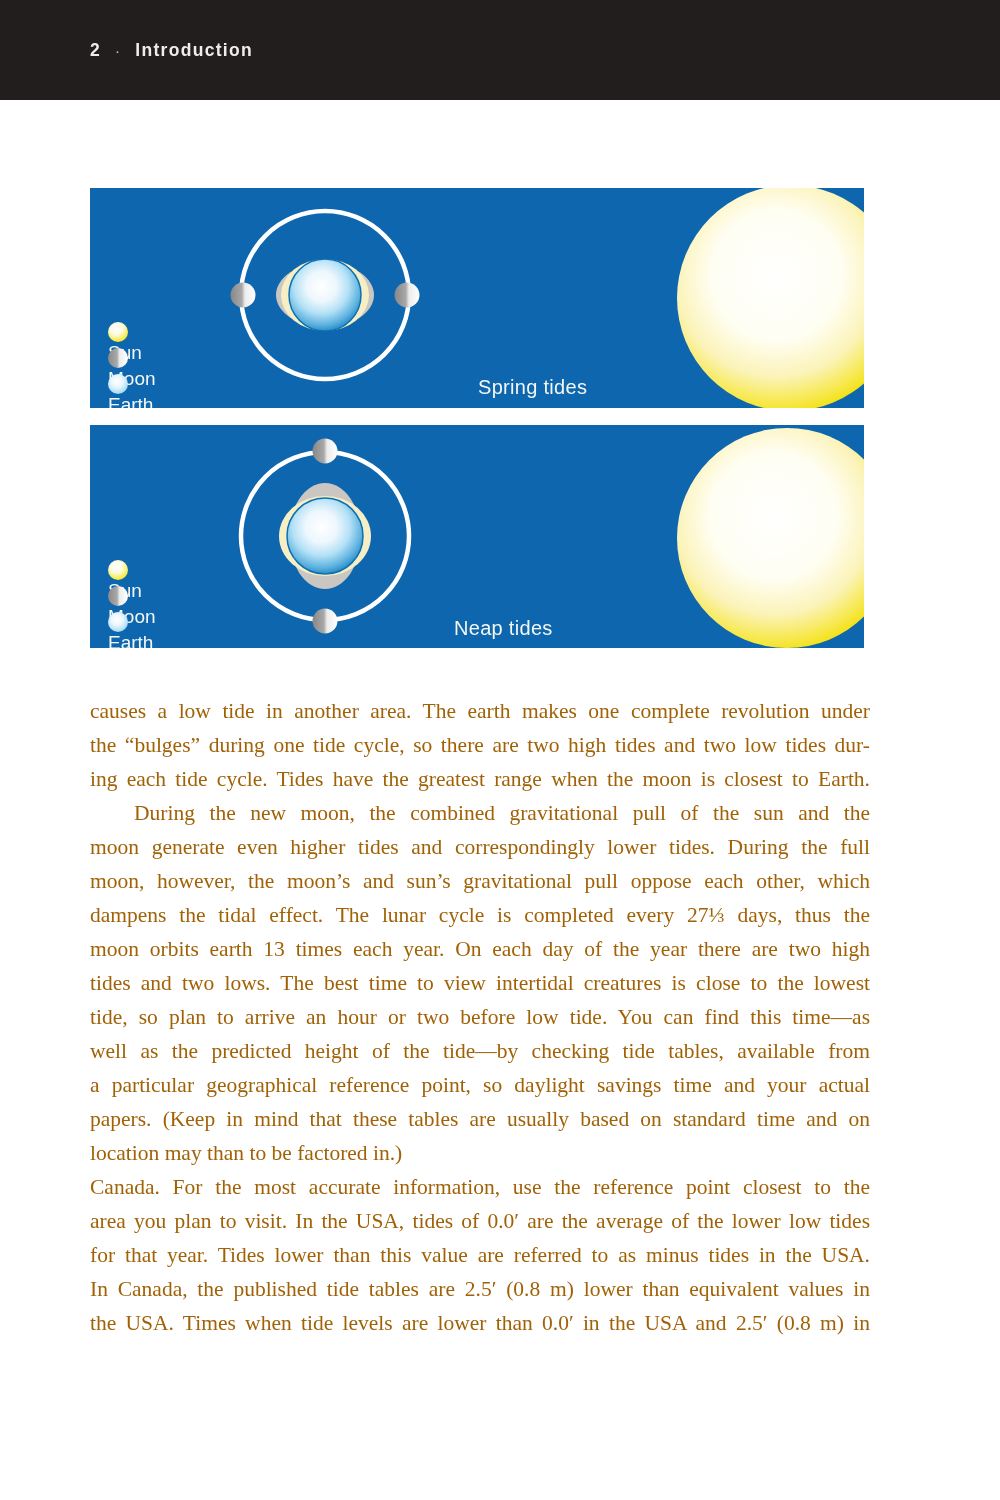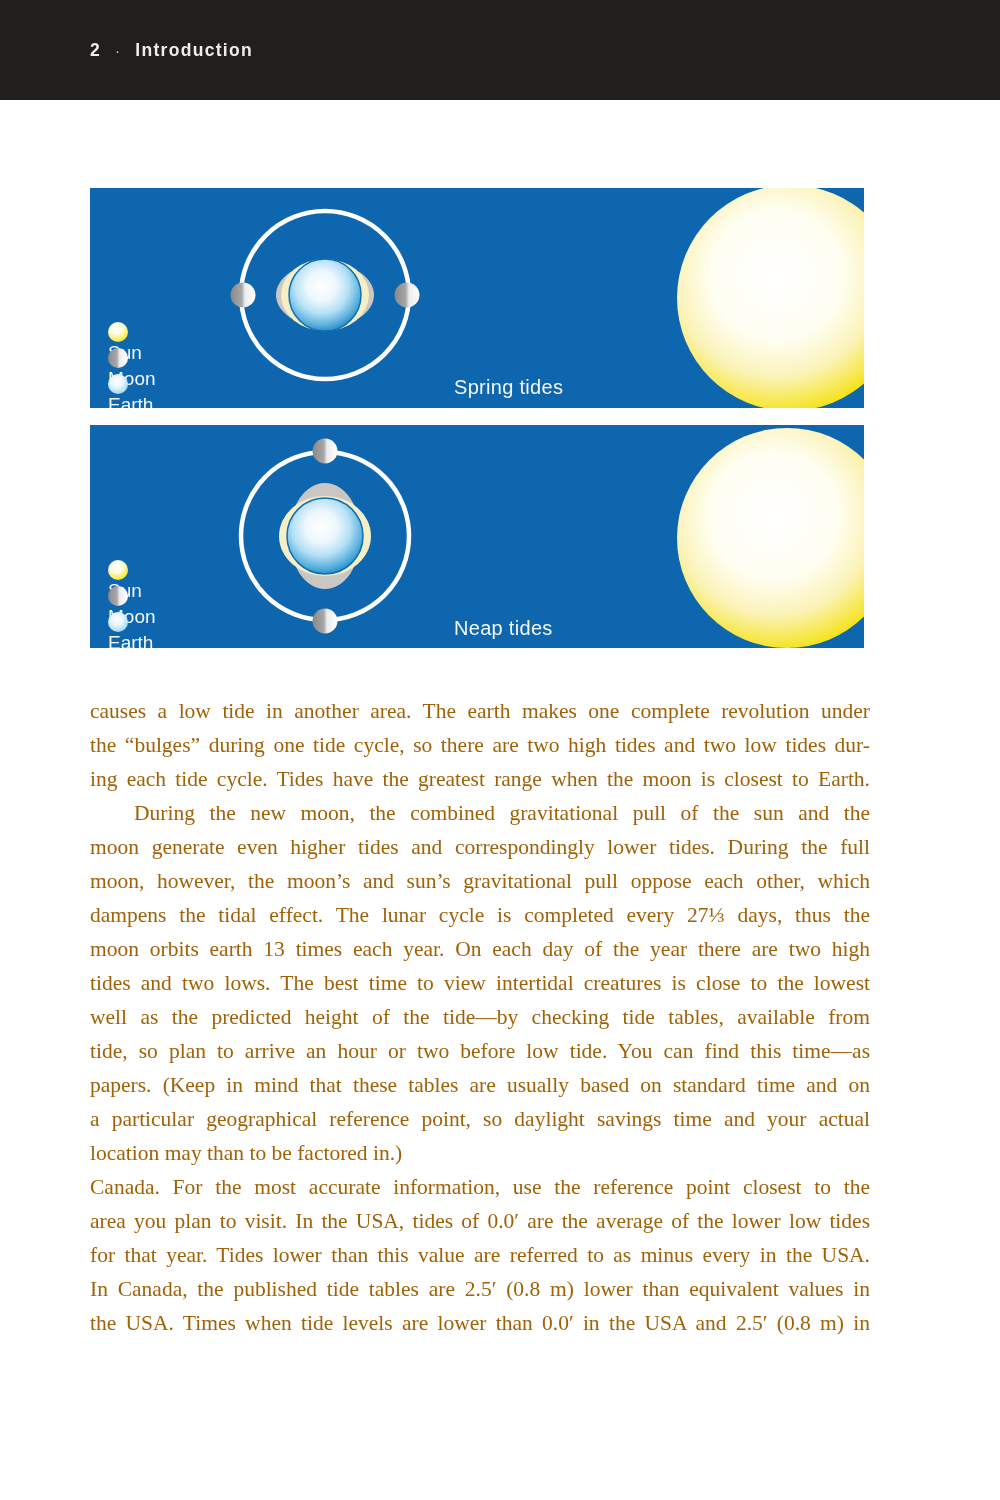--- a/index.html
+++ b/index.html
@@ -58,21 +58,21 @@
     font-family: "Liberation Sans", sans-serif;
     color: #f4f6f3; font-size: 19px;
   }
   .caption {
     position: absolute; left: 364px;
     font-family: "Liberation Sans", sans-serif;
     color: #f4f6f3; font-size: 20px;
     letter-spacing: 0.3px;
     white-space: nowrap;
   }
-  #panel-spring .caption { top: 188px; }
+  #panel-spring .caption { top: 188px; margin-left: 24px; }
   #panel-neap   .caption { top: 192px; }
 
   
   .body-text {
     position: absolute; left: 90px; top: 694px;
     width: 780px;
     font-size: 21.5px;
     color: #a16207;
   }
   .line {
@@ -198,23 +198,23 @@
 <div class="body-text" id="body-text">
     <div class="line">causes a low tide in another area. The earth makes one complete revolution under</div>
     <div class="line">the “bulges” during one tide cycle, so there are two high tides and two low tides dur-</div>
     <div class="line">ing each tide cycle. Tides have the greatest range when the moon is closest to Earth.</div>
     <div class="line indent">During the new moon, the combined gravitational pull of the sun and the</div>
     <div class="line">moon generate even higher tides and correspondingly lower tides. During the full</div>
     <div class="line">moon, however, the moon’s and sun’s gravitational pull oppose each other, which</div>
     <div class="line">dampens the tidal effect. The lunar cycle is completed every 27⅓ days, thus the</div>
     <div class="line">moon orbits earth 13 times each year. On each day of the year there are two high</div>
     <div class="line">tides and two lows. The best time to view intertidal creatures is close to the lowest</div>
+    <div class="line">tide, so plan to arrive an hour or two before low tide. You can find this time—as</div>
     <div class="line">well as the predicted height of the tide—by checking tide tables, available from</div>
-    <div class="line">tide, so plan to arrive an hour or two before low tide. You can find this time—as</div>
+    <div class="line">a particular geographical reference point, so daylight savings time and your actual</div>
     <div class="line">papers. (Keep in mind that these tables are usually based on standard time and on</div>
-    <div class="line">a particular geographical reference point, so daylight savings time and your actual</div>
     <div class="line no-justify">location may than to be factored in.)</div>
     <div class="line">Canada. For the most accurate information, use the reference point closest to the</div>
     <div class="line">area you plan to visit. In the USA, tides of 0.0′ are the average of the lower low tides</div>
-    <div class="line">for that year. Tides lower than this value are referred to as minus every in the USA.</div>
+    <div class="line">for that year. Tides lower than this value are referred to as minus tides in the USA.</div>
     <div class="line">In Canada, the published tide tables are 2.5′ (0.8 m) lower than equivalent values in</div>
     <div class="line">the USA. Times when tide levels are lower than 0.0′ in the USA and 2.5′ (0.8 m) in</div>
   </div>
 
 </body></html>

